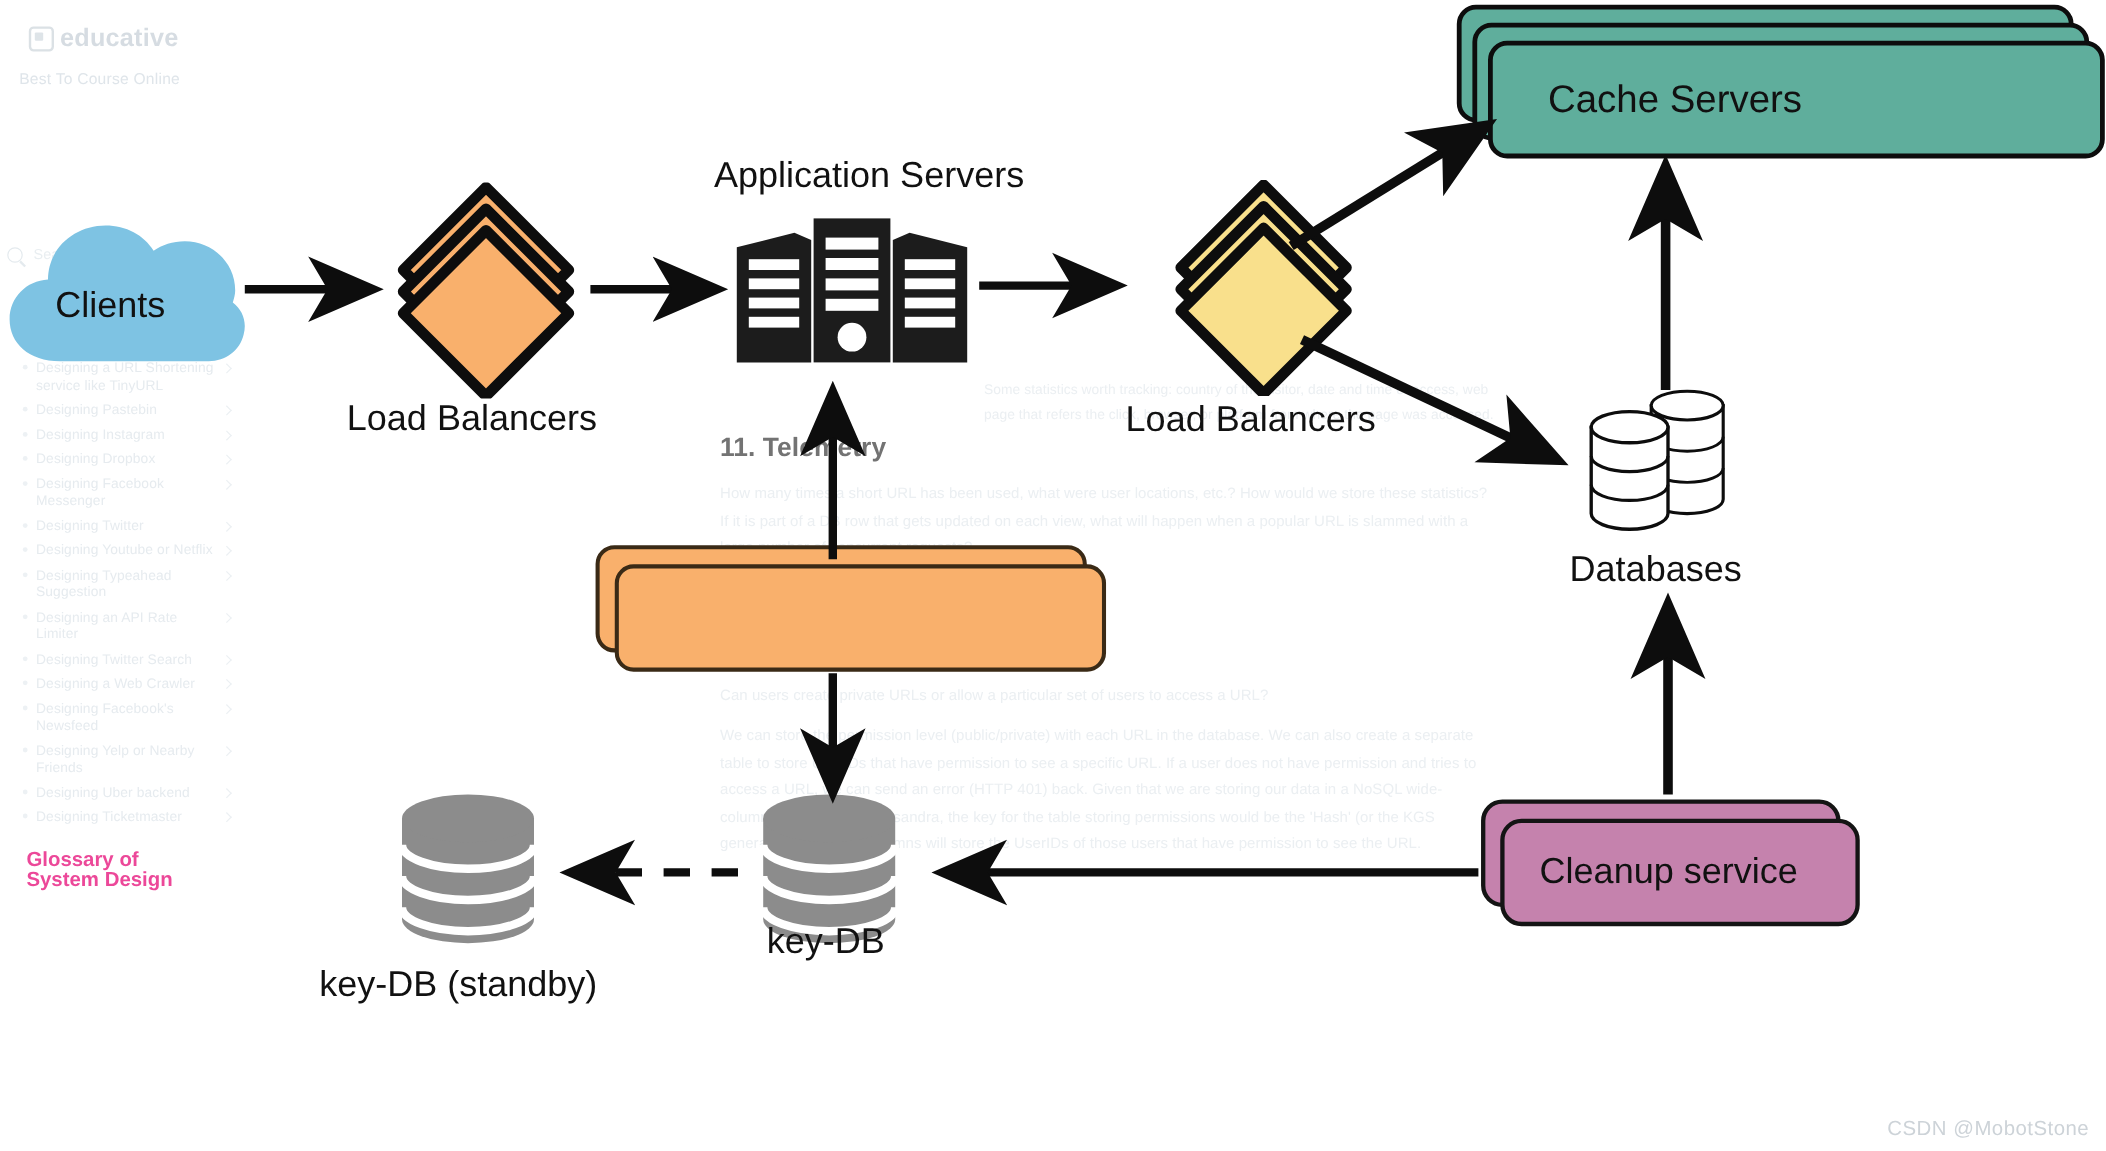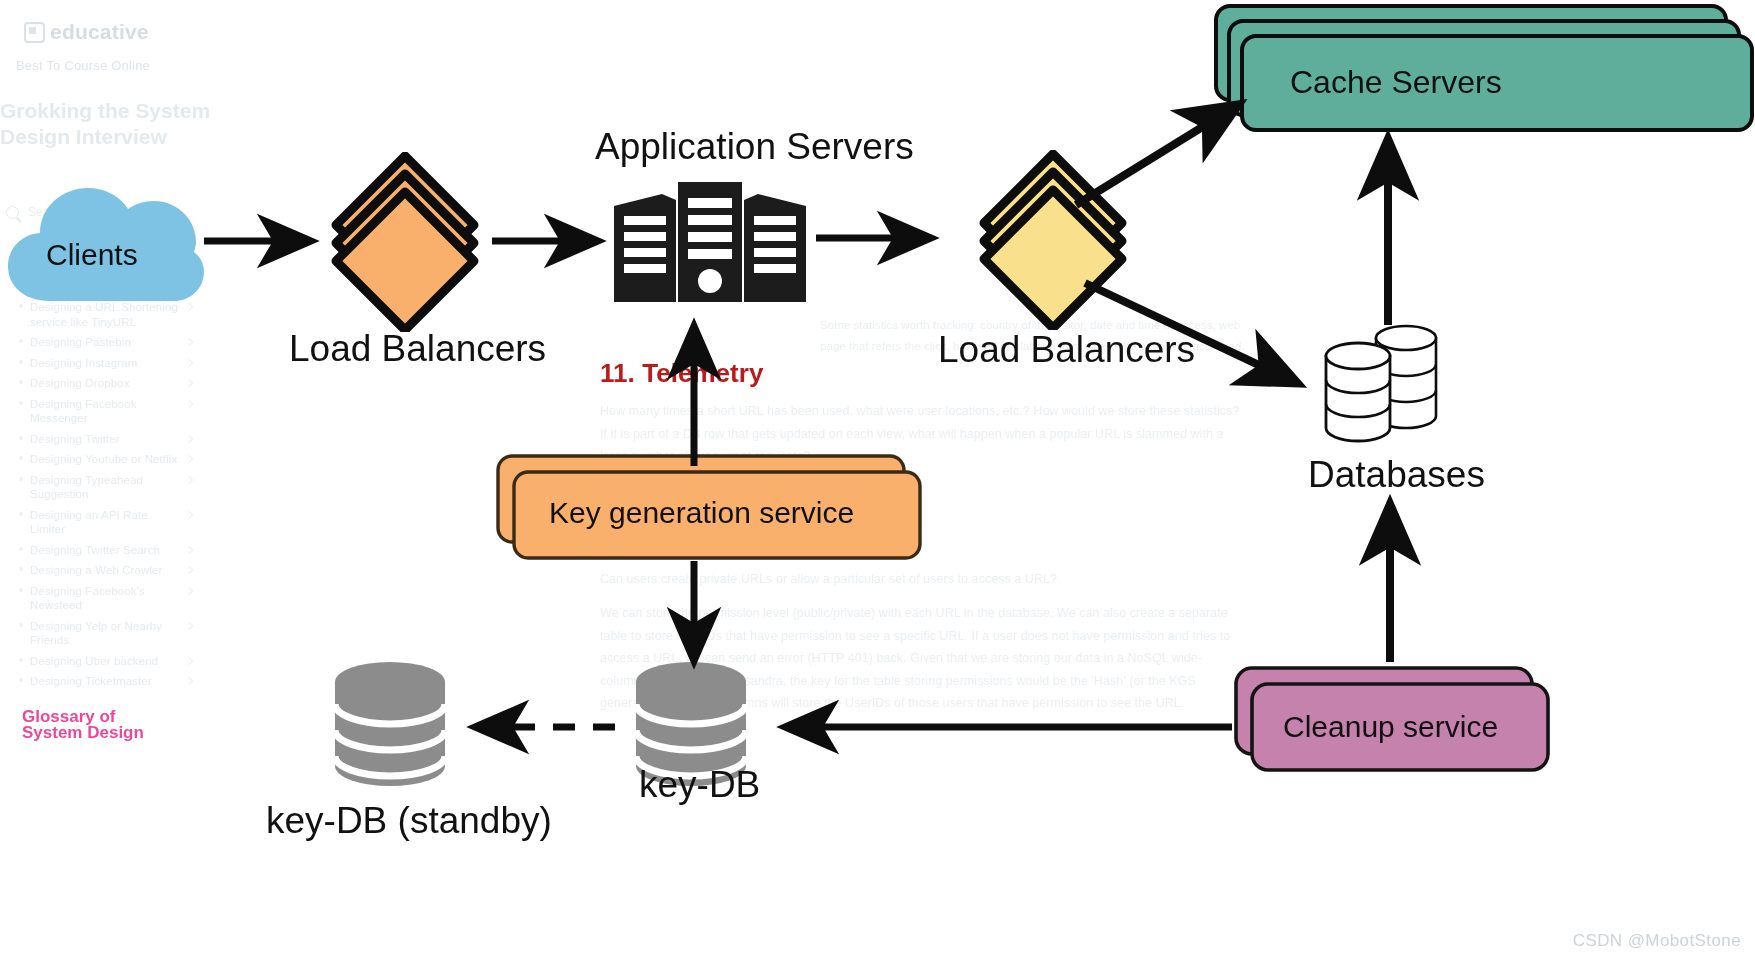--- a/index.html
+++ b/index.html
@@ -148,35 +148,35 @@
   .bg-body {
     position: absolute;
     left: 672px;
     width: 700px;
     color: #ebeff2;
     font-size: 12.5px;
     line-height: 22.5px;
     letter-spacing: .05px;
   }
   .bg-body.h2 {
-    font-size: 26px;
+    font-size: 22px;
     line-height: 30px;
     font-weight: 600;
-    color: #b91c1c;
+    color: #737373;
   }
   .bg-body.small {
     font-size: 11.5px;
     line-height: 21px;
   }
 
   
   .node-label {
     position: absolute;
     color: #111111;
-    font-size: 37px;
+    font-size: 30px;
     line-height: 34px;
     white-space: nowrap;
     z-index: 6;
   }
   .in-shape-label {
     position: absolute;
     z-index: 7;
     color: #111111;
     font-size: 30px;
     white-space: nowrap;
@@ -226,21 +226,20 @@
 
   <div class="bg-layer">
 
     <div class="bg-logo">
       <span class="mark"></span>
       <span>educative</span>
     </div>
 
     <div class="bg-tag">Best To Course Online</div>
 
-    <div class="bg-title">Grokking the System Design Interview</div>
 
     <div class="bg-search">
       <span class="glass"></span>
       <span>Search course</span>
     </div>
 
     <div class="bg-sidebar">
       <div class="sb-item"><span class="dot"></span><span>Fault Tolerance Sharding and Data Replication</span></div>
       <div class="sb-item"><span class="dot"></span><span class="chev"></span><span>Designing a URL Shortening service like TinyURL</span></div>
       <div class="sb-item"><span class="dot"></span><span class="chev"></span><span>Designing Pastebin</span></div>
@@ -400,21 +399,20 @@
     </svg>
   </div>
   <div class="node-label" style="left:1308px; top:458px;">Databases</div>
 
   <div class="stackbox" style="left:494px; top:452px; width:432px; height:110px;">
     <svg width="432" height="110" viewBox="0 0 432 110">
       <rect x="4" y="4" width="406" height="86" rx="14" fill="#F9B06C" stroke="#3a2a16" stroke-width="3.4"></rect>
       <rect x="20" y="20" width="406" height="86" rx="14" fill="#F9B06C" stroke="#3a2a16" stroke-width="3.4"></rect>
     </svg>
   </div>
-  <div class="in-shape-label" style="left:549px; top:496px;">Key generation service</div>
 
   <div class="cylinder" style="left:632px; top:660px; width:118px; height:128px;">
     <svg width="118" height="128" viewBox="0 0 118 128">
       <path d="M4,22 L4,106 A55,20 0 0 0 114,106 L114,22 Z" fill="#8C8C8C"></path>
       <ellipse cx="59" cy="22" rx="55" ry="20" fill="#8C8C8C"></ellipse>
       <path d="M4,44 A55,20 0 0 0 114,44" fill="none" stroke="#ffffff" stroke-width="7"></path>
       <path d="M4,70 A55,20 0 0 0 114,70" fill="none" stroke="#ffffff" stroke-width="7"></path>
       <path d="M4,96 A55,20 0 0 0 114,96" fill="none" stroke="#ffffff" stroke-width="7"></path>
     </svg>
   </div>

